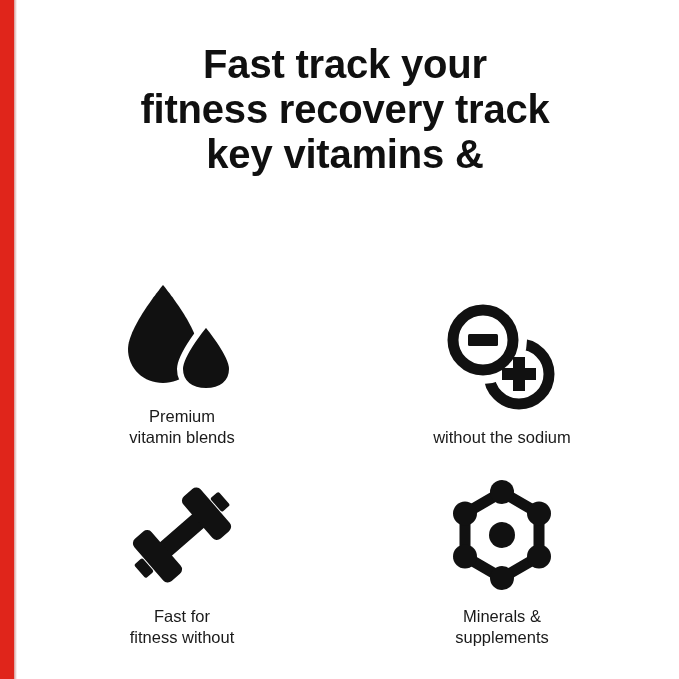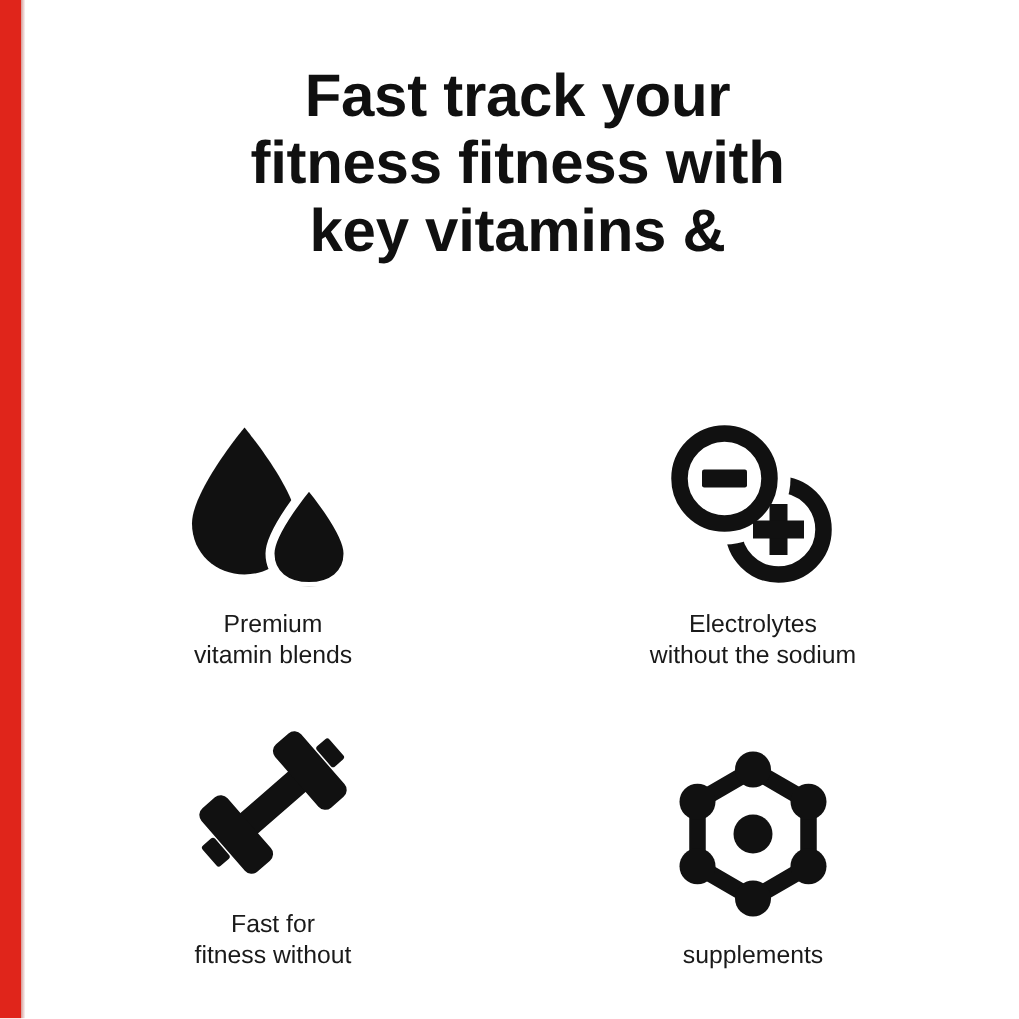--- a/index.html
+++ b/index.html
@@ -101,21 +101,21 @@
 </head>
 <body>
 
 <div id="page">
 
   <div id="accent-stripe"></div>
   <div id="accent-stripe-shadow"></div>
 
   <div id="headline">
     <span class="hl-line">Fast track your</span>
-    <span class="hl-line">fitness fitness with</span>
+    <span class="hl-line">fitness recovery track</span>
     <span class="hl-line">key vitamins &amp;</span>
   </div>
 
   <div id="feature-grid">
 
     <div class="feature-cell">
       <div class="feature-icon">
         <svg width="128" height="112" viewBox="0 0 128 112" aria-hidden="true">
           <g fill="#111111">
 
@@ -147,21 +147,20 @@
           </g>
 
           <rect x="71" y="57" width="12" height="34" fill="#111111"></rect>
           <rect x="60" y="68" width="34" height="12" fill="#111111"></rect>
 
           <circle cx="41" cy="40" r="30" fill="none" stroke="#111111" stroke-width="11"></circle>
           <rect x="26" y="34" width="30" height="12" rx="1.5" fill="#111111"></rect>
         </svg>
       </div>
       <div class="feature-caption">
-        <span class="cap-line">Electrolytes</span>
         <span class="cap-line">without the sodium</span>
       </div>
     </div>
 
     <div class="feature-cell">
       <div class="feature-icon">
         <svg width="120" height="112" viewBox="0 0 120 112" aria-hidden="true">
           <g fill="#111111" transform="rotate(-41 60 56)">
 
             <rect x="34" y="47" width="52" height="18" rx="2"></rect>
@@ -193,18 +192,19 @@
             <circle cx="93" cy="34.5" r="12"></circle>
             <circle cx="93" cy="77.5" r="12"></circle>
             <circle cx="56" cy="99" r="12"></circle>
             <circle cx="19" cy="77.5" r="12"></circle>
             <circle cx="19" cy="34.5" r="12"></circle>
             <circle cx="56" cy="56" r="13"></circle>
           </g>
         </svg>
       </div>
       <div class="feature-caption">
+        <span class="cap-line">Minerals &amp;</span>
         <span class="cap-line">supplements</span>
       </div>
     </div>
 
   </div>
 </div>
 
 </body></html>

